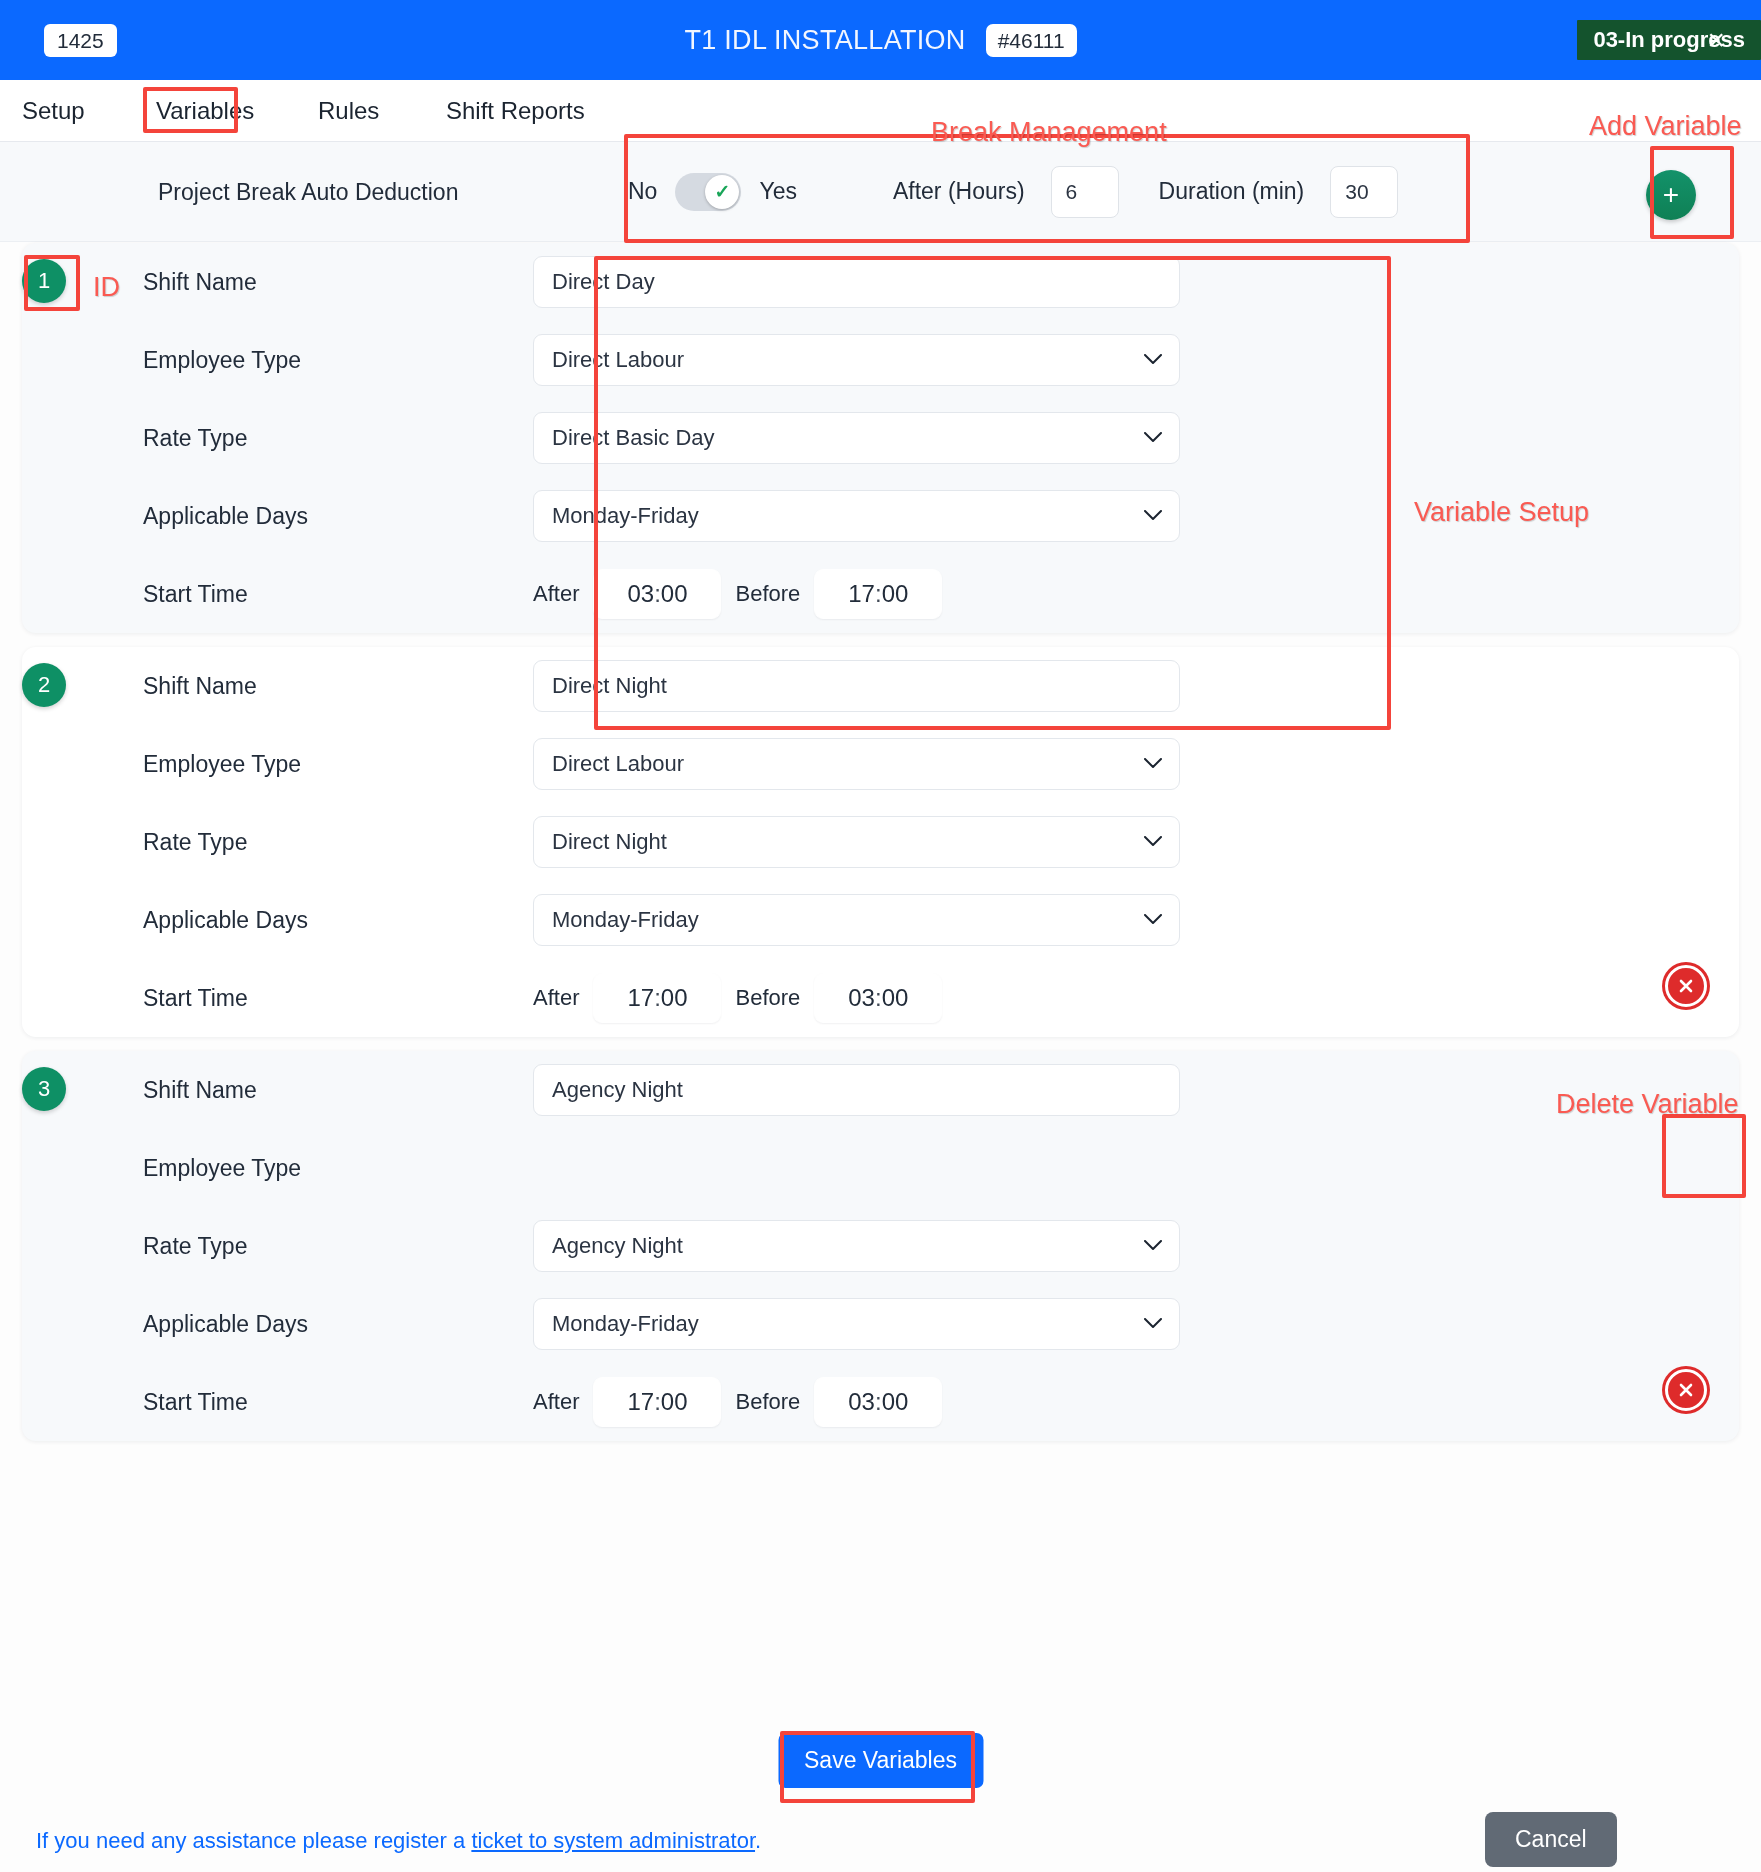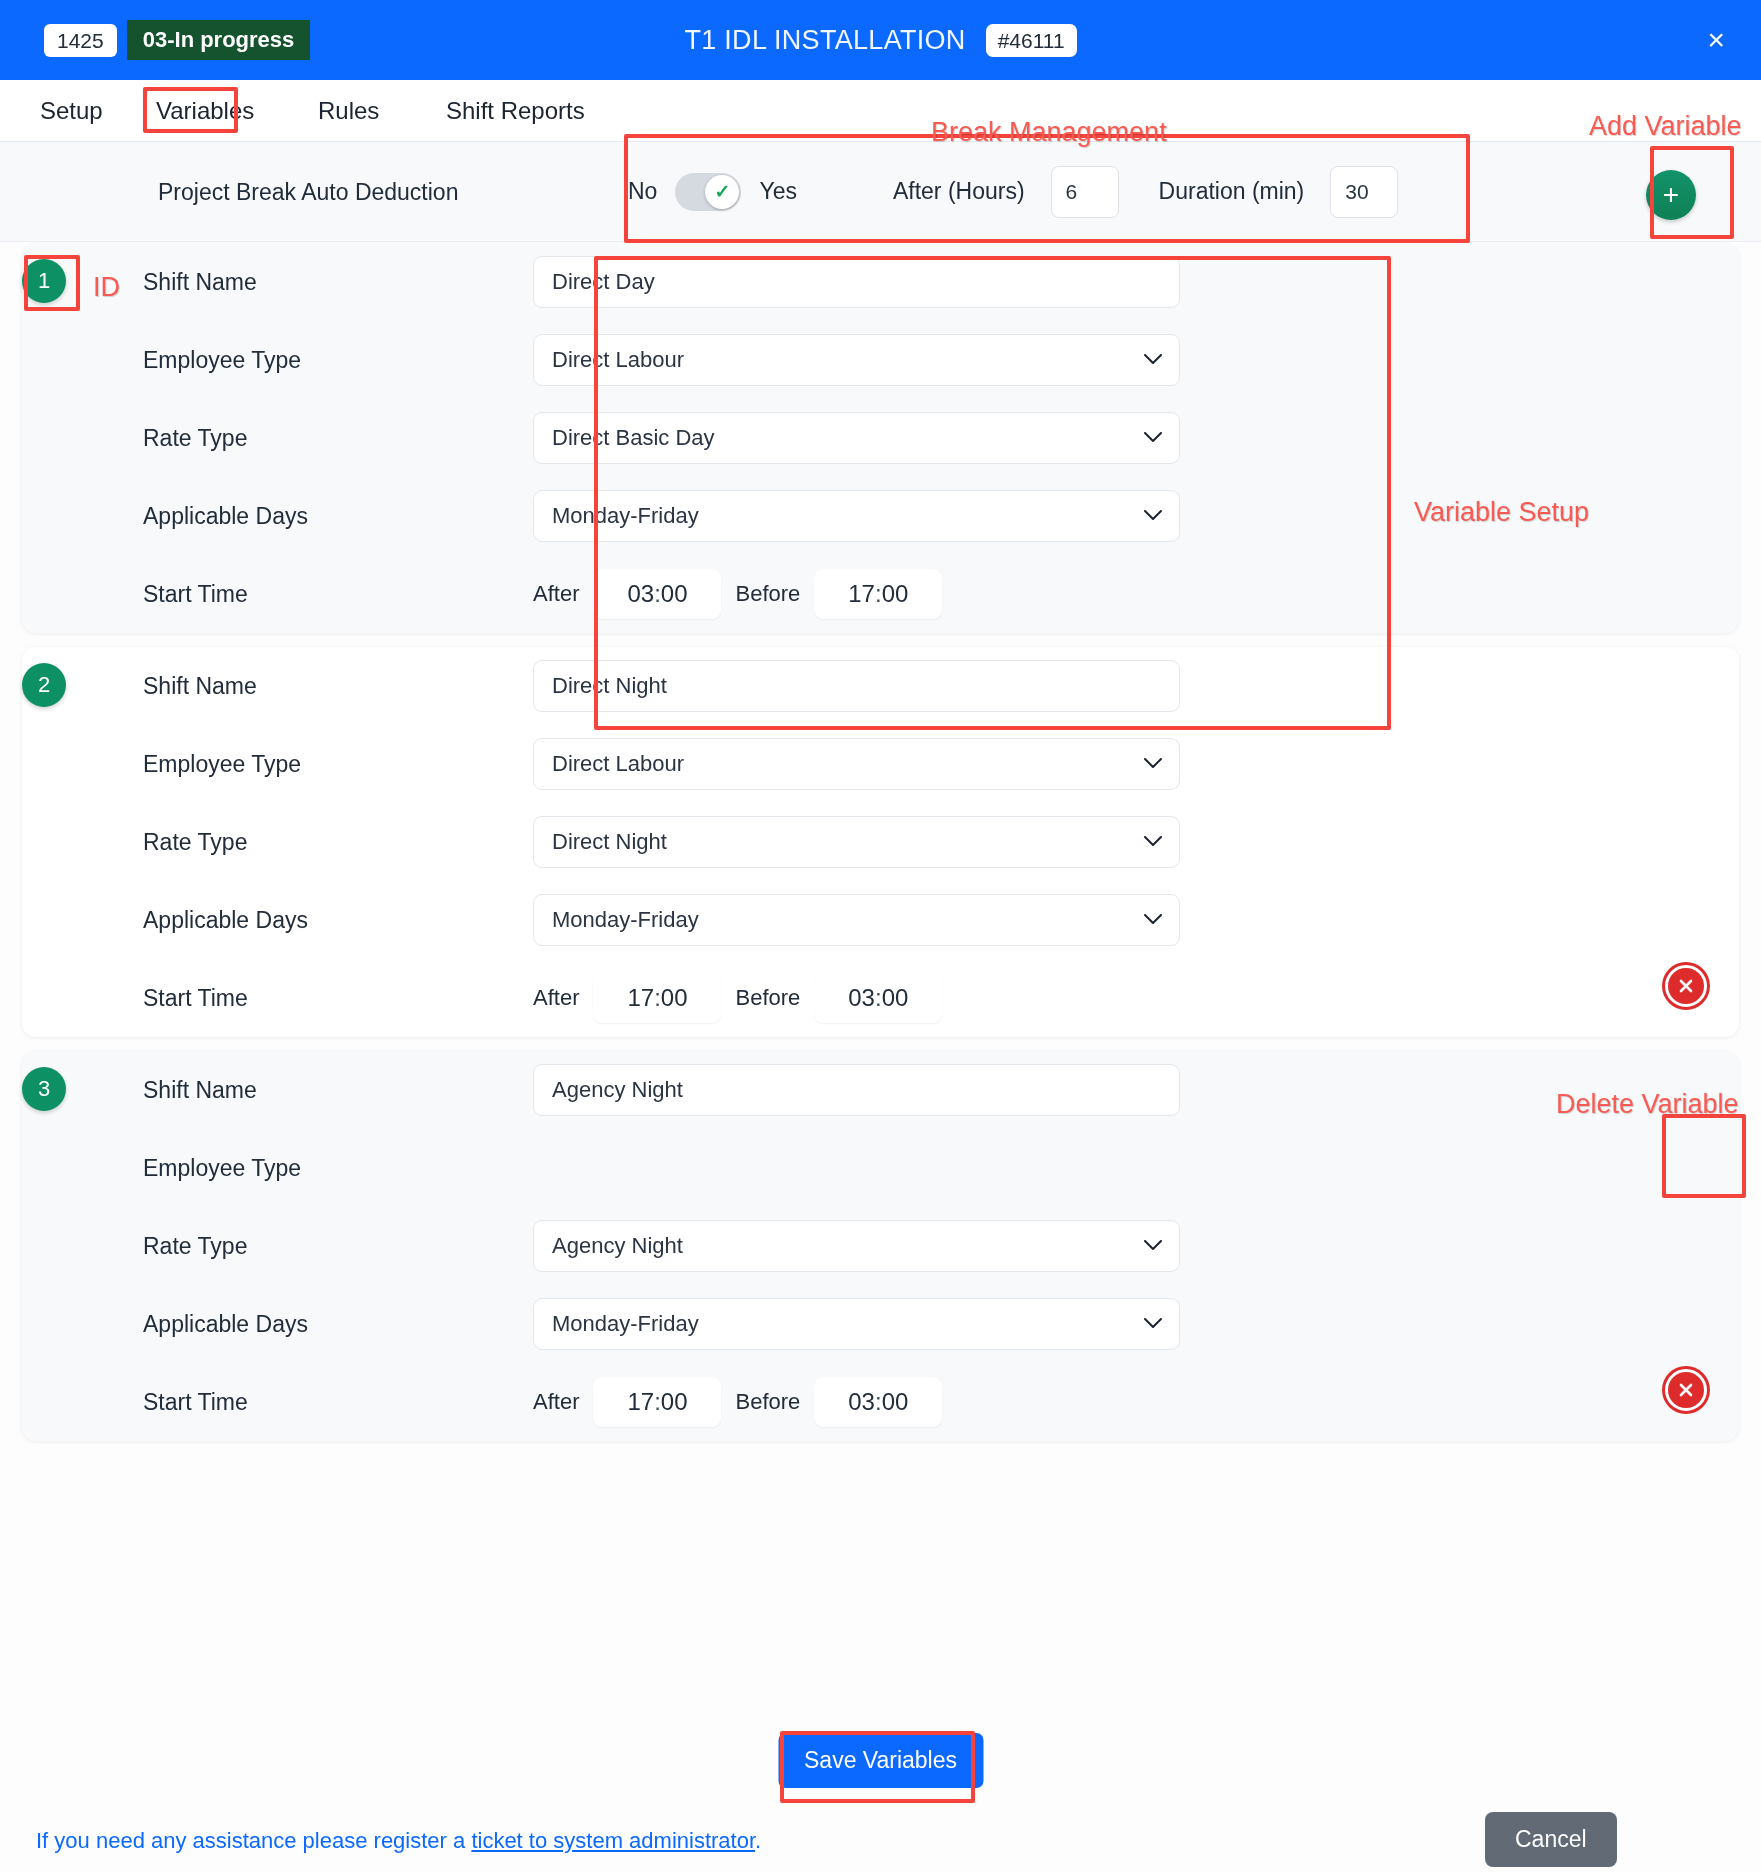--- a/index.html
+++ b/index.html
@@ -18,20 +18,21 @@
   }
 
   
   .titlebar {
     position: absolute;
     left: 0; top: 0;
     width: 1761px; height: 80px;
     background: #0b69ff;
     display: flex;
     align-items: center;
+    justify-content: space-between;
   }
   .tb-id {
     margin-left: 44px;
     background: #ffffff;
     color: #222c3a;
     font-size: 21px;
     border-radius: 6px;
     padding: 6px 13px;
     line-height: 1;
   }
@@ -87,21 +88,21 @@
   }
   .tab {
     position: absolute;
     top: 50%;
     transform: translateY(-50%);
     font-size: 24px;
     color: #1b2430;
     cursor: pointer;
     white-space: nowrap;
   }
-  .tab-0 { left: 22px; margin-left: 18px; }
+  .tab-0 { left: 22px; }
   .tab-1 { left: 156px; }
   .tab-2 { left: 318px; }
   .tab-3 { left: 446px; }
 
   
   .breakstrip {
     position: absolute;
     left: 0; top: 142px;
     width: 1761px; height: 100px;
     background: #f7f9fb;

